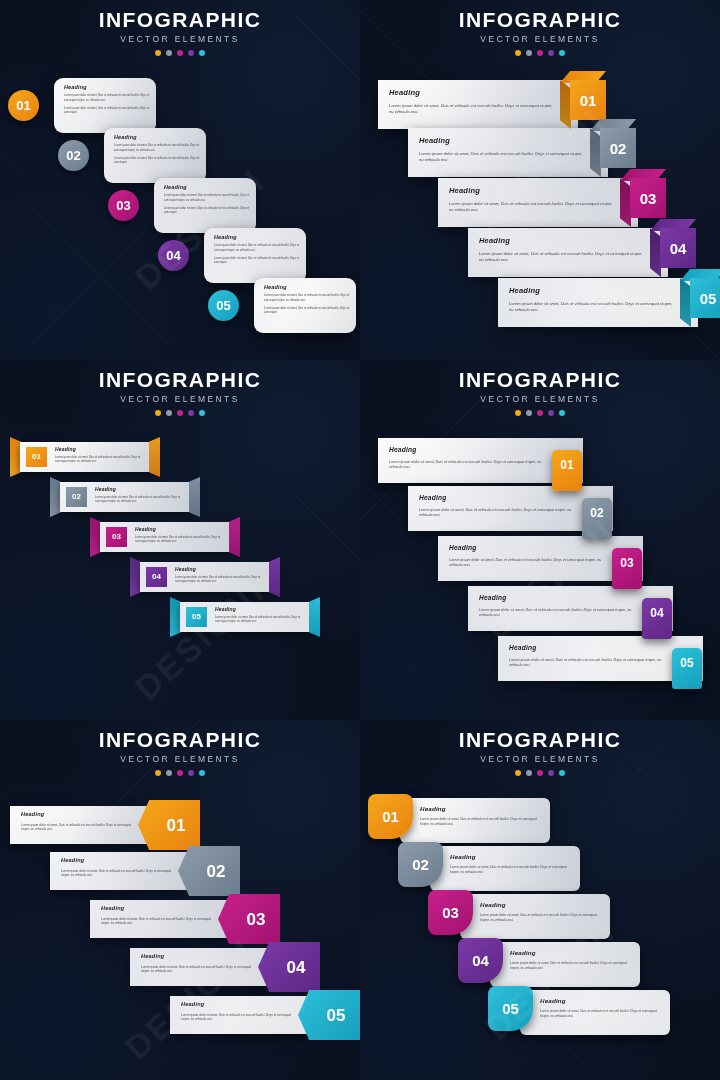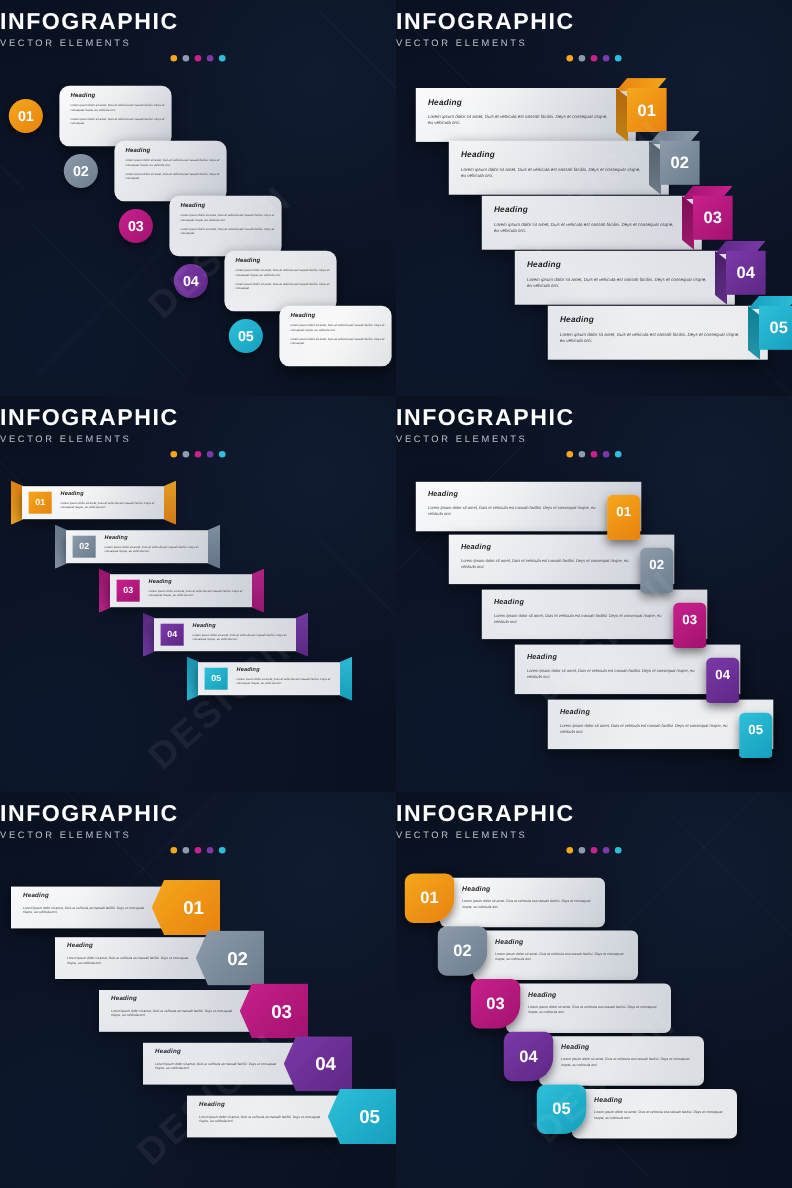--- a/index.html
+++ b/index.html
@@ -29,21 +29,21 @@
     position:absolute; inset:0;
     background:
       radial-gradient(circle at 80% 20%, rgba(40,60,100,.22), transparent 55%),
       radial-gradient(circle at 15% 85%, rgba(30,50,90,.18), transparent 60%);
     pointer-events:none;
   }
   
   .deco { position:absolute; inset:0; pointer-events:none; opacity:.5; }
 
   
-  .hdr { position:absolute; top:9px; left:0; right:0; z-index:6; }
+  .hdr { position:absolute; top:9px; left:0; right:0; text-align:center; z-index:6; }
   .hdr .t1 {
     color:#ffffff; font-size:21px; font-weight:bold;
     letter-spacing:1.4px; line-height:1;
   }
   .hdr .t2 {
     color:#b9c0cc; font-size:8.5px; letter-spacing:2.4px;
     margin-top:5px; line-height:1;
   }
   .dots { margin-top:6px; display:flex; gap:5px; justify-content:center; }
   .dots i { width:6px; height:6px; border-radius:50%; display:block; }

